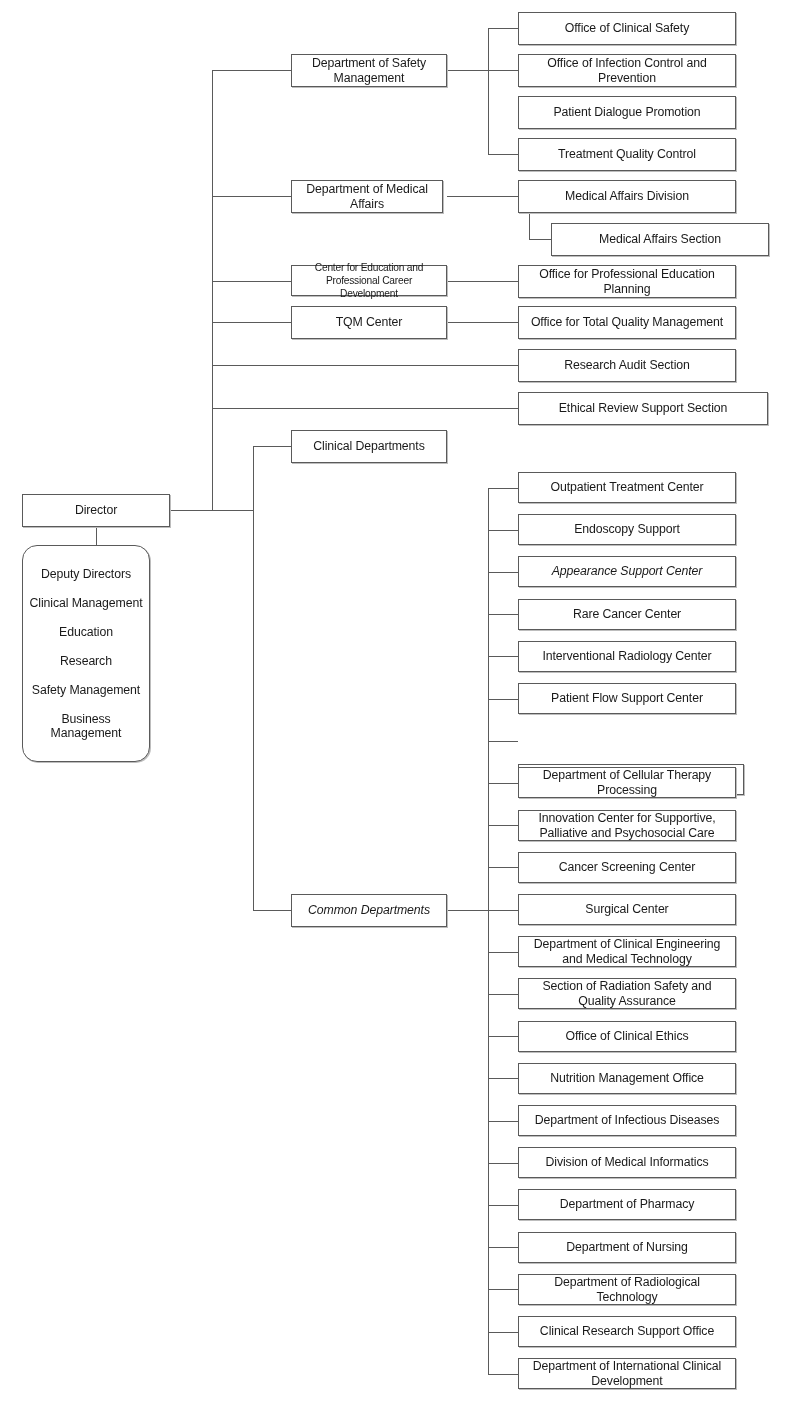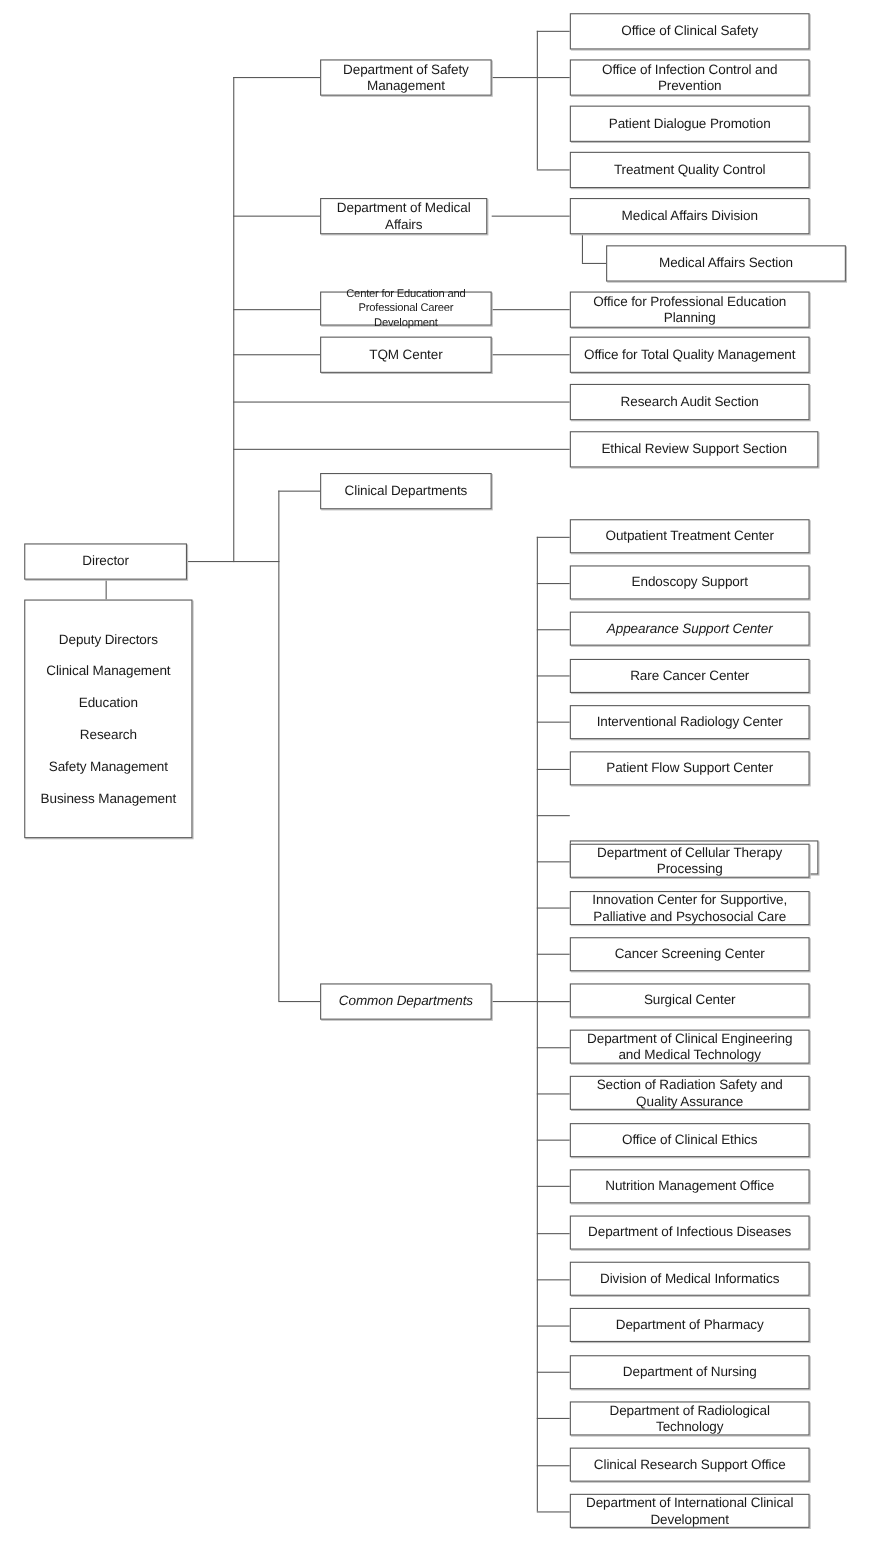--- a/index.html
+++ b/index.html
@@ -100,21 +100,21 @@
 
   <div class="ln lnh" style="left:447px;top:322px;width:71px;"></div>
 
   <div class="ln lnh" style="left:447px;top:910px;width:71px;"></div>
   <div class="ln lnv" style="left:488px;top:488px;height:886px;"></div>
 
   <div class="box" style="left:22px;top:494px;width:148px;height:33px;">
     <span class="txt">Director</span>
   </div>
 
-  <div class="deputy" style="left:22px;top:545px;width:153px;height:217px;">
+  <div class="deputy" style="left:22px;top:545px;width:128px;height:217px;border-radius:15px;">
     <div class="dline">Deputy Directors</div>
     <div class="dline">Clinical Management</div>
     <div class="dline">Education</div>
     <div class="dline">Research</div>
     <div class="dline">Safety Management</div>
     <div class="dline">Business Management</div>
   </div>
 
   <div class="box" style="left:291px;top:54px;width:156px;height:33px;">
     <span class="txt">Department of Safety Management</span>
@@ -163,21 +163,21 @@
   <div class="box" style="left:518px;top:265px;width:218px;height:33px;">
     <span class="txt">Office for Professional Education Planning</span>
   </div>
   <div class="box" style="left:518px;top:349px;width:218px;height:33px;">
     <span class="txt">Research Audit Section</span>
   </div>
 
   <div class="box" style="left:518px;top:306px;width:218px;height:33px;">
     <span class="txt">Office for Total Quality Management</span>
   </div>
-  <div class="box" style="left:518px;top:392px;width:226px;height:33px;">
+  <div class="box" style="left:518px;top:392px;width:250px;height:33px;">
     <span class="txt">Ethical Review Support Section</span>
   </div>
 
   <div id="common-dept-layer">
       <div class="ln lnh" style="left: 488px; top: 488px; width: 30px;"></div>
       <div class="box" style="left: 518px; top: 472px; width: 218px; height: 31px;">
         <span class="txt">Outpatient Treatment Center</span>
       </div>
       <div class="ln lnh" style="left: 488px; top: 530px; width: 30px;"></div>
       <div class="box" style="left: 518px; top: 514px; width: 218px; height: 31px;">

